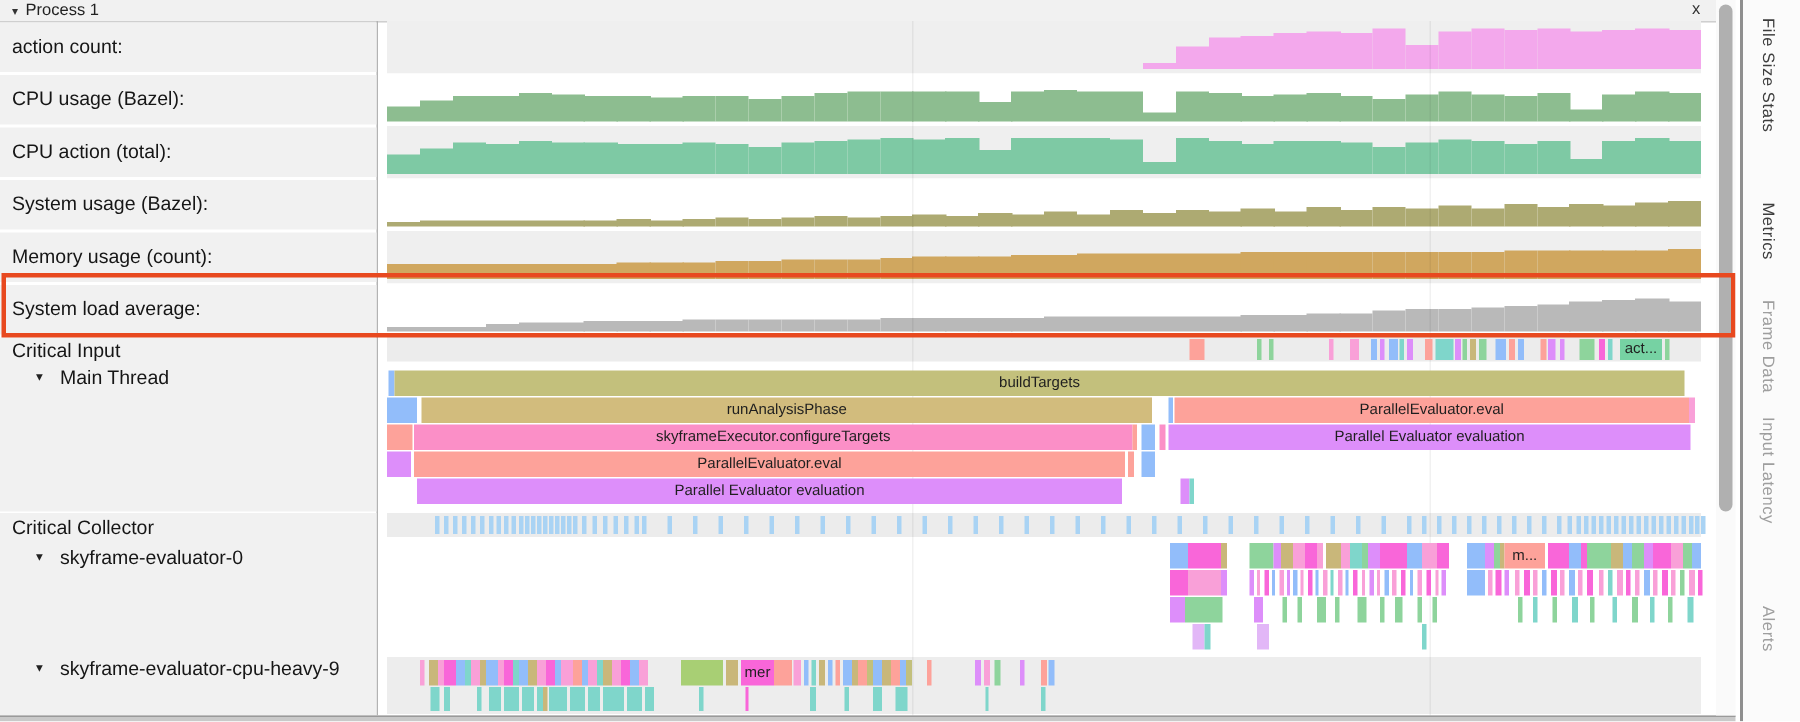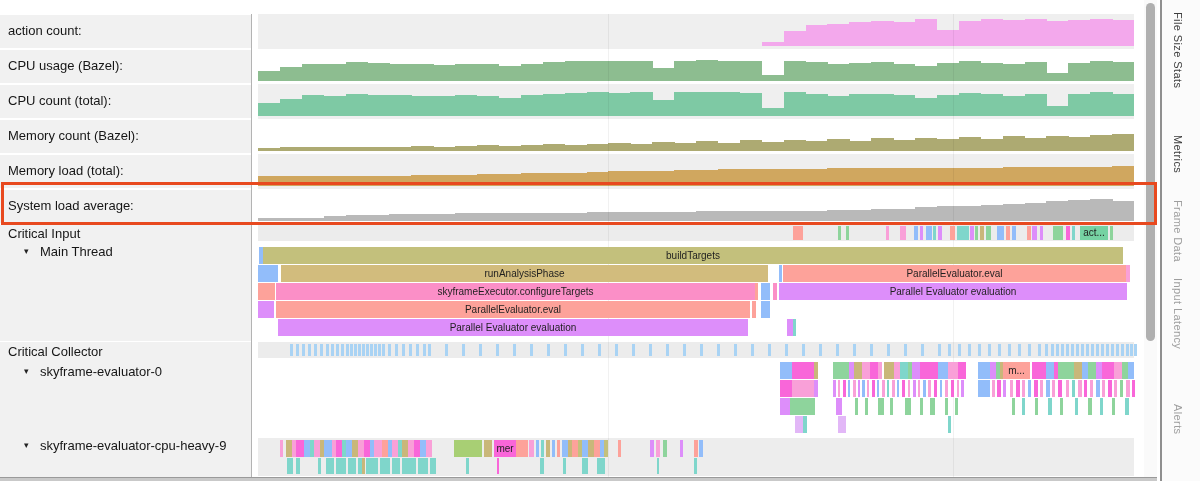--- a/index.html
+++ b/index.html
@@ -20,20 +20,26 @@
   #vscroll-track{position:absolute;left:1144px;top:0px;width:13px;height:477px;background:#fafafa;}
   #vscroll-thumb{position:absolute;left:2px;top:3px;width:9px;height:338px;background:#b0b0b0;border-radius:5px;}
   #sidebar{position:absolute;left:1160px;top:0;width:40px;height:481px;background:#fbfbfb;border-left:2px solid #8f8f8f;}
   .side-tab{position:absolute;left:10px;writing-mode:vertical-rl;font-size:11px;letter-spacing:0.4px;white-space:nowrap;}
 </style>
 </head>
 <body>
 
 <div id="app">
   <div id="viewport">
+    <div id="process-header">
+      <div id="process-title-wrap">
+        <span id="collapse-arrow">▾</span><span>Process 1</span>
+      </div>
+      <div id="close-x">x</div>
+    </div>
     <div id="col-divider"></div>
     <div id="tracks">
         <div class="abs" style="left: 0px; top: 15px; width: 251px; height: 33px; background: rgb(241, 241, 241);"></div>
         <div class="abs track-label" style="left: 8px; top: 23px; font-size: 13px; color: rgb(22, 22, 22); white-space: nowrap;">action count:</div>
         <div class="abs" style="left: 258px; top: 14px; width: 876px; height: 35px; background: rgb(239, 239, 239); overflow: hidden;">
           <div class="cbar" style="left: 503.7px; bottom: 3px; width: 22.4px; height: 3.92px; background: rgb(243, 168, 236);"></div>
           <div class="cbar" style="left: 525.6px; bottom: 3px; width: 22.4px; height: 15.4px; background: rgb(243, 168, 236);"></div>
           <div class="cbar" style="left: 547.5px; bottom: 3px; width: 22.4px; height: 20.72px; background: rgb(243, 168, 236);"></div>
           <div class="cbar" style="left: 569.4px; bottom: 3px; width: 22.4px; height: 22.4px; background: rgb(243, 168, 236);"></div>
           <div class="cbar" style="left: 591.3px; bottom: 3px; width: 22.4px; height: 23.52px; background: rgb(243, 168, 236);"></div>
@@ -88,21 +94,21 @@
           <div class="cbar" style="left: 700.8px; bottom: 3px; width: 22.4px; height: 19.6px; background: rgb(141, 189, 144);"></div>
           <div class="cbar" style="left: 722.7px; bottom: 3px; width: 22.4px; height: 18.2px; background: rgb(141, 189, 144);"></div>
           <div class="cbar" style="left: 744.6px; bottom: 3px; width: 22.4px; height: 16.8px; background: rgb(141, 189, 144);"></div>
           <div class="cbar" style="left: 766.5px; bottom: 3px; width: 22.4px; height: 19.04px; background: rgb(141, 189, 144);"></div>
           <div class="cbar" style="left: 788.4px; bottom: 3px; width: 22.4px; height: 8.4px; background: rgb(141, 189, 144);"></div>
           <div class="cbar" style="left: 810.3px; bottom: 3px; width: 22.4px; height: 18.2px; background: rgb(141, 189, 144);"></div>
           <div class="cbar" style="left: 832.2px; bottom: 3px; width: 22.4px; height: 20.16px; background: rgb(141, 189, 144);"></div>
           <div class="cbar" style="left: 854.1px; bottom: 3px; width: 22.4px; height: 19.04px; background: rgb(141, 189, 144);"></div>
         </div>
         <div class="abs" style="left: 0px; top: 85px; width: 251px; height: 33px; background: rgb(241, 241, 241);"></div>
-        <div class="abs track-label" style="left: 8px; top: 93px; font-size: 13px; color: rgb(22, 22, 22); white-space: nowrap;">CPU count (total):</div>
+        <div class="abs track-label" style="left: 8px; top: 93px; font-size: 13px; color: rgb(22, 22, 22); white-space: nowrap;">CPU action (total):</div>
         <div class="abs" style="left: 258px; top: 84px; width: 876px; height: 35px; background: rgb(239, 239, 239); overflow: hidden;">
           <div class="cbar" style="left: 0px; bottom: 3px; width: 22.4px; height: 12.88px; background: rgb(126, 201, 164);"></div>
           <div class="cbar" style="left: 21.9px; bottom: 3px; width: 22.4px; height: 17.36px; background: rgb(126, 201, 164);"></div>
           <div class="cbar" style="left: 43.8px; bottom: 3px; width: 22.4px; height: 20.72px; background: rgb(126, 201, 164);"></div>
           <div class="cbar" style="left: 65.7px; bottom: 3px; width: 22.4px; height: 20.16px; background: rgb(126, 201, 164);"></div>
           <div class="cbar" style="left: 87.6px; bottom: 3px; width: 22.4px; height: 22.4px; background: rgb(126, 201, 164);"></div>
           <div class="cbar" style="left: 109.5px; bottom: 3px; width: 22.4px; height: 21.28px; background: rgb(126, 201, 164);"></div>
           <div class="cbar" style="left: 131.4px; bottom: 3px; width: 22.4px; height: 20.72px; background: rgb(126, 201, 164);"></div>
           <div class="cbar" style="left: 153.3px; bottom: 3px; width: 22.4px; height: 20.16px; background: rgb(126, 201, 164);"></div>
           <div class="cbar" style="left: 175.2px; bottom: 3px; width: 22.4px; height: 19.6px; background: rgb(126, 201, 164);"></div>
@@ -132,21 +138,21 @@
           <div class="cbar" style="left: 700.8px; bottom: 3px; width: 22.4px; height: 22.96px; background: rgb(126, 201, 164);"></div>
           <div class="cbar" style="left: 722.7px; bottom: 3px; width: 22.4px; height: 21.56px; background: rgb(126, 201, 164);"></div>
           <div class="cbar" style="left: 744.6px; bottom: 3px; width: 22.4px; height: 20.16px; background: rgb(126, 201, 164);"></div>
           <div class="cbar" style="left: 766.5px; bottom: 3px; width: 22.4px; height: 22.4px; background: rgb(126, 201, 164);"></div>
           <div class="cbar" style="left: 788.4px; bottom: 3px; width: 22.4px; height: 10.08px; background: rgb(126, 201, 164);"></div>
           <div class="cbar" style="left: 810.3px; bottom: 3px; width: 22.4px; height: 21.56px; background: rgb(126, 201, 164);"></div>
           <div class="cbar" style="left: 832.2px; bottom: 3px; width: 22.4px; height: 23.52px; background: rgb(126, 201, 164);"></div>
           <div class="cbar" style="left: 854.1px; bottom: 3px; width: 22.4px; height: 22.4px; background: rgb(126, 201, 164);"></div>
         </div>
         <div class="abs" style="left: 0px; top: 120px; width: 251px; height: 33px; background: rgb(241, 241, 241);"></div>
-        <div class="abs track-label" style="left: 8px; top: 128px; font-size: 13px; color: rgb(22, 22, 22); white-space: nowrap;">Memory count (Bazel):</div>
+        <div class="abs track-label" style="left: 8px; top: 128px; font-size: 13px; color: rgb(22, 22, 22); white-space: nowrap;">System usage (Bazel):</div>
         <div class="abs" style="left: 258px; top: 119px; width: 876px; height: 35px; background: rgb(255, 255, 255); overflow: hidden;">
           <div class="cbar" style="left: 0px; bottom: 3px; width: 22.4px; height: 3.36px; background: rgb(173, 170, 114);"></div>
           <div class="cbar" style="left: 21.9px; bottom: 3px; width: 22.4px; height: 3.92px; background: rgb(173, 170, 114);"></div>
           <div class="cbar" style="left: 43.8px; bottom: 3px; width: 22.4px; height: 3.64px; background: rgb(173, 170, 114);"></div>
           <div class="cbar" style="left: 65.7px; bottom: 3px; width: 22.4px; height: 4.2px; background: rgb(173, 170, 114);"></div>
           <div class="cbar" style="left: 87.6px; bottom: 3px; width: 22.4px; height: 3.92px; background: rgb(173, 170, 114);"></div>
           <div class="cbar" style="left: 109.5px; bottom: 3px; width: 22.4px; height: 4.48px; background: rgb(173, 170, 114);"></div>
           <div class="cbar" style="left: 131.4px; bottom: 3px; width: 22.4px; height: 4.2px; background: rgb(173, 170, 114);"></div>
           <div class="cbar" style="left: 153.3px; bottom: 3px; width: 22.4px; height: 4.76px; background: rgb(173, 170, 114);"></div>
           <div class="cbar" style="left: 175.2px; bottom: 3px; width: 22.4px; height: 4.48px; background: rgb(173, 170, 114);"></div>
@@ -176,21 +182,21 @@
           <div class="cbar" style="left: 700.8px; bottom: 3px; width: 22.4px; height: 14px; background: rgb(173, 170, 114);"></div>
           <div class="cbar" style="left: 722.7px; bottom: 3px; width: 22.4px; height: 12.32px; background: rgb(173, 170, 114);"></div>
           <div class="cbar" style="left: 744.6px; bottom: 3px; width: 22.4px; height: 14.56px; background: rgb(173, 170, 114);"></div>
           <div class="cbar" style="left: 766.5px; bottom: 3px; width: 22.4px; height: 12.88px; background: rgb(173, 170, 114);"></div>
           <div class="cbar" style="left: 788.4px; bottom: 3px; width: 22.4px; height: 15.4px; background: rgb(173, 170, 114);"></div>
           <div class="cbar" style="left: 810.3px; bottom: 3px; width: 22.4px; height: 14px; background: rgb(173, 170, 114);"></div>
           <div class="cbar" style="left: 832.2px; bottom: 3px; width: 22.4px; height: 16.24px; background: rgb(173, 170, 114);"></div>
           <div class="cbar" style="left: 854.1px; bottom: 3px; width: 22.4px; height: 17.36px; background: rgb(173, 170, 114);"></div>
         </div>
         <div class="abs" style="left: 0px; top: 155px; width: 251px; height: 33px; background: rgb(241, 241, 241);"></div>
-        <div class="abs track-label" style="left: 8px; top: 163px; font-size: 13px; color: rgb(22, 22, 22); white-space: nowrap;">Memory load (total):</div>
+        <div class="abs track-label" style="left: 8px; top: 163px; font-size: 13px; color: rgb(22, 22, 22); white-space: nowrap;">Memory usage (count):</div>
         <div class="abs" style="left: 258px; top: 154px; width: 876px; height: 35px; background: rgb(239, 239, 239); overflow: hidden;">
           <div class="cbar" style="left: 0px; bottom: 3px; width: 22.4px; height: 9.52px; background: rgb(208, 167, 95);"></div>
           <div class="cbar" style="left: 21.9px; bottom: 3px; width: 22.4px; height: 9.8px; background: rgb(208, 167, 95);"></div>
           <div class="cbar" style="left: 43.8px; bottom: 3px; width: 22.4px; height: 9.8px; background: rgb(208, 167, 95);"></div>
           <div class="cbar" style="left: 65.7px; bottom: 3px; width: 22.4px; height: 10.08px; background: rgb(208, 167, 95);"></div>
           <div class="cbar" style="left: 87.6px; bottom: 3px; width: 22.4px; height: 10.08px; background: rgb(208, 167, 95);"></div>
           <div class="cbar" style="left: 109.5px; bottom: 3px; width: 22.4px; height: 10.36px; background: rgb(208, 167, 95);"></div>
           <div class="cbar" style="left: 131.4px; bottom: 3px; width: 22.4px; height: 10.36px; background: rgb(208, 167, 95);"></div>
           <div class="cbar" style="left: 153.3px; bottom: 3px; width: 22.4px; height: 10.64px; background: rgb(208, 167, 95);"></div>
           <div class="cbar" style="left: 175.2px; bottom: 3px; width: 22.4px; height: 10.92px; background: rgb(208, 167, 95);"></div>

